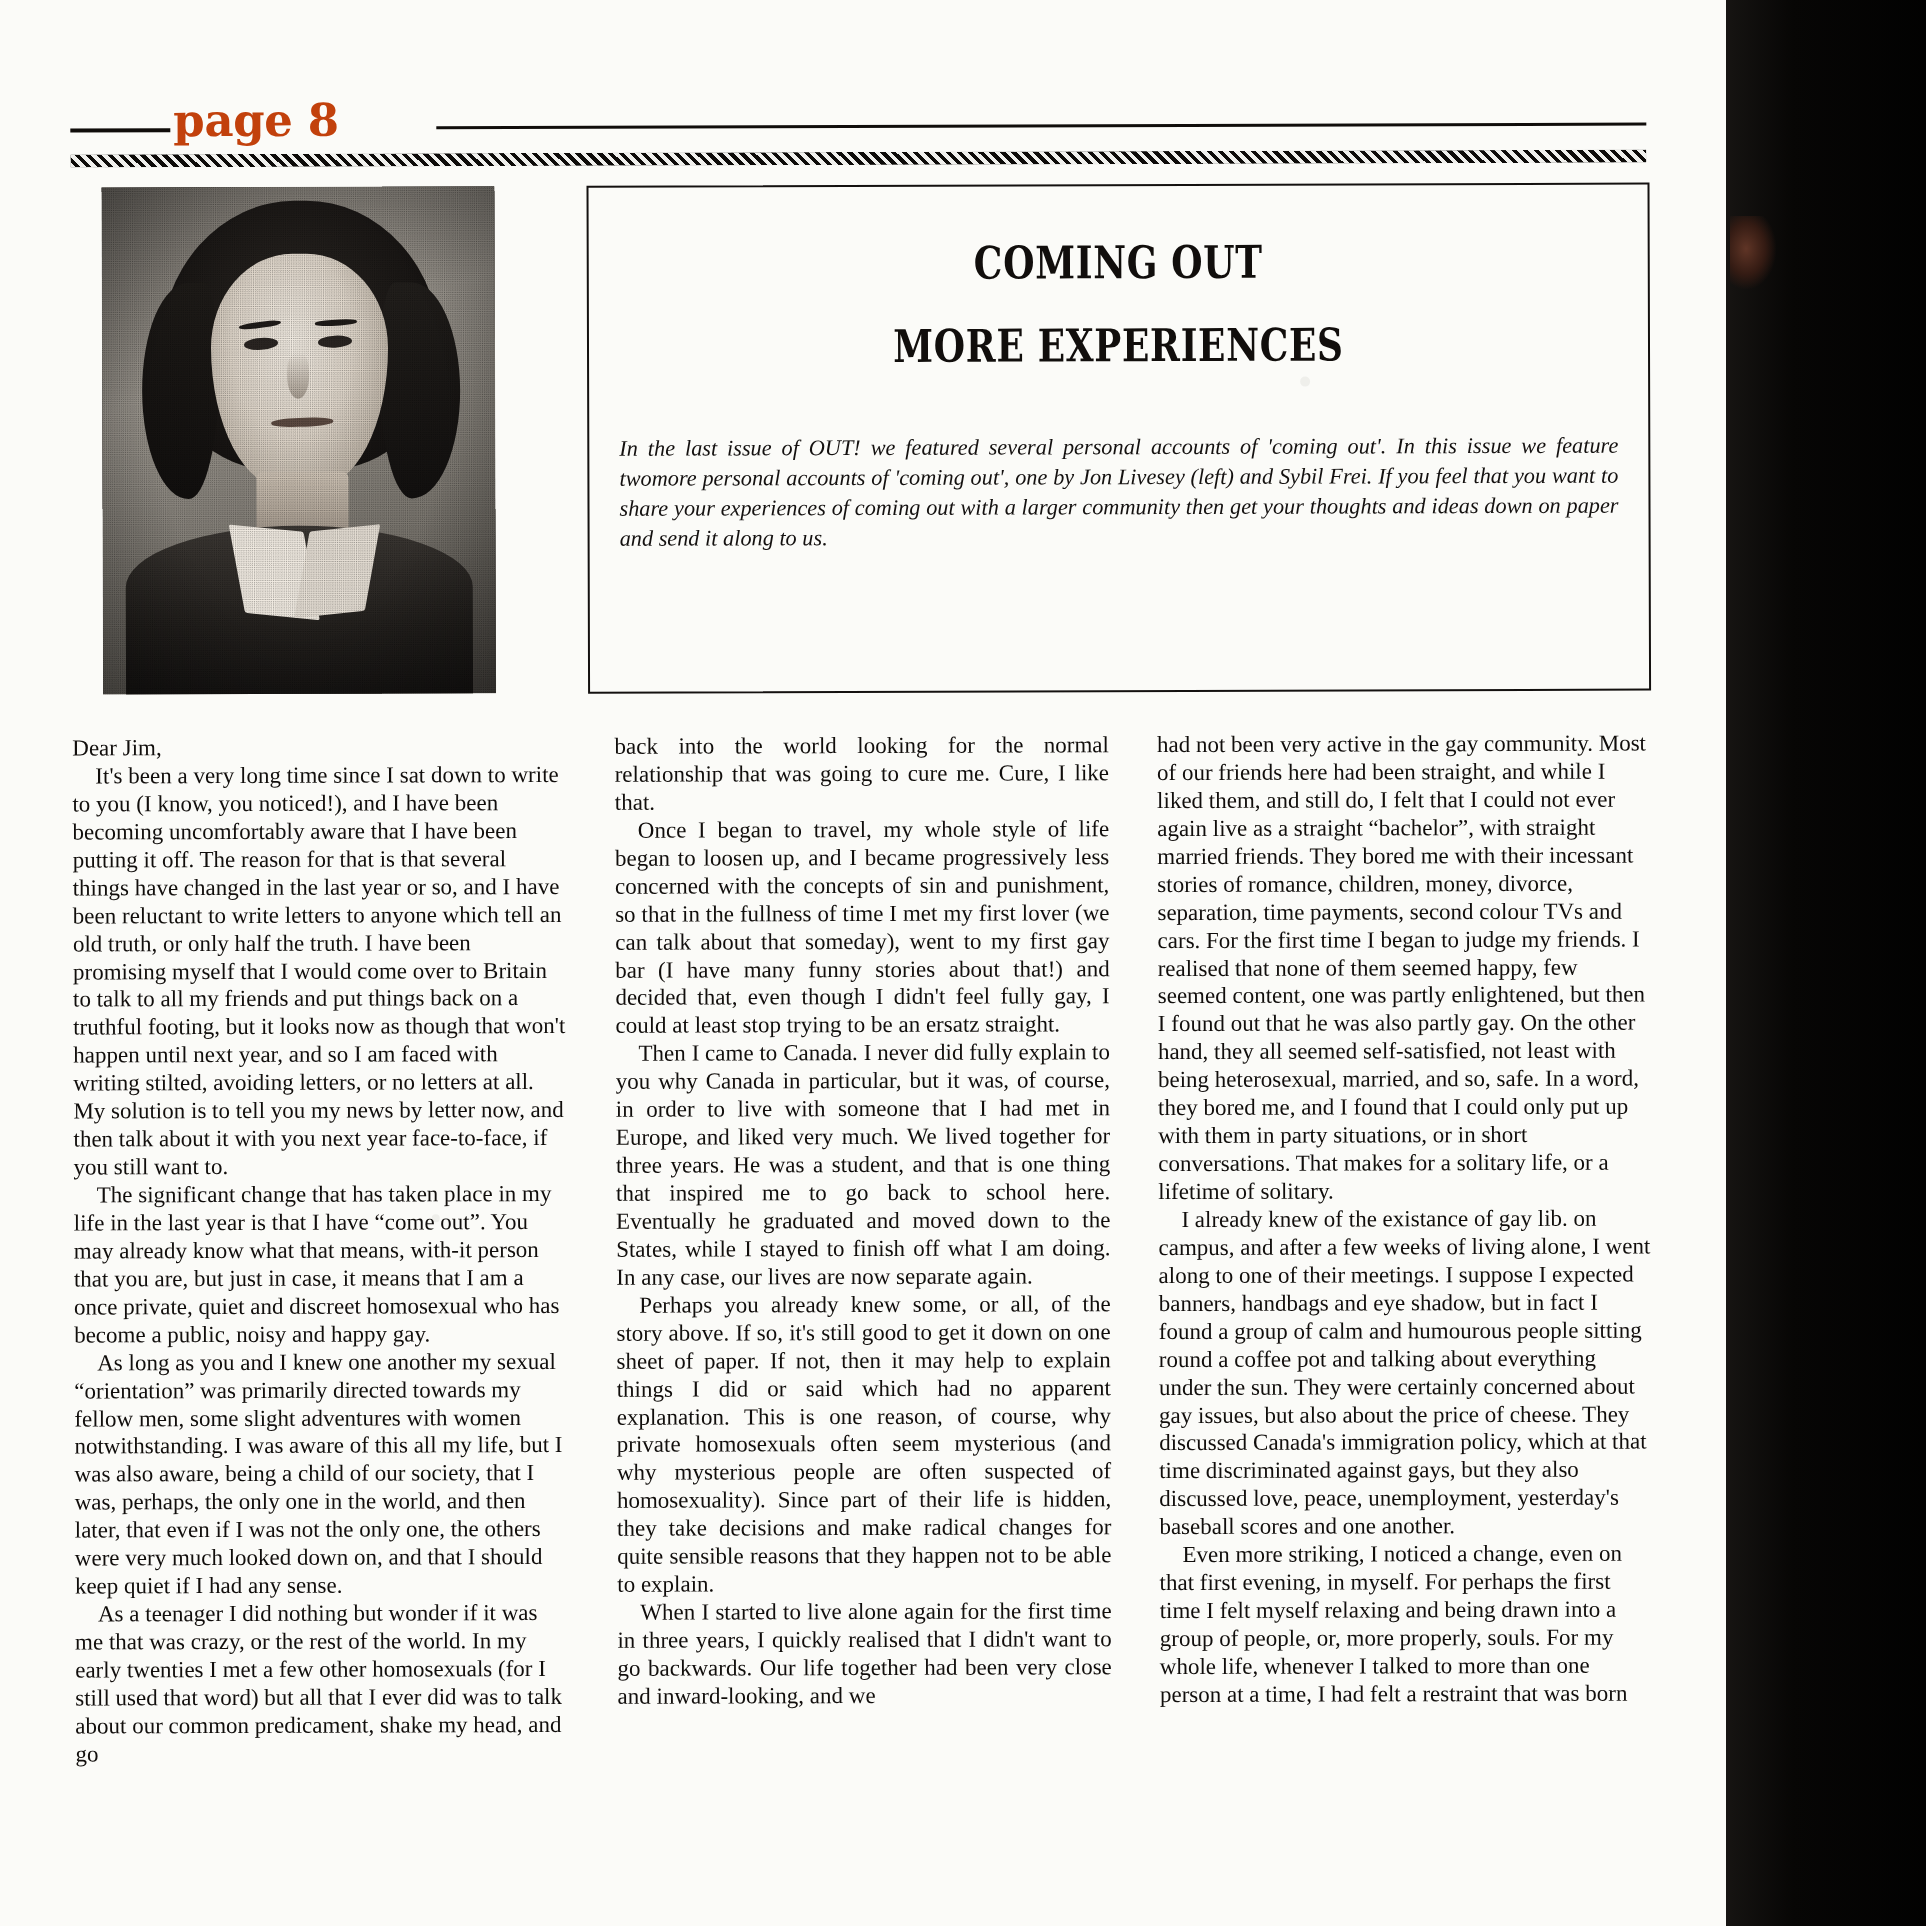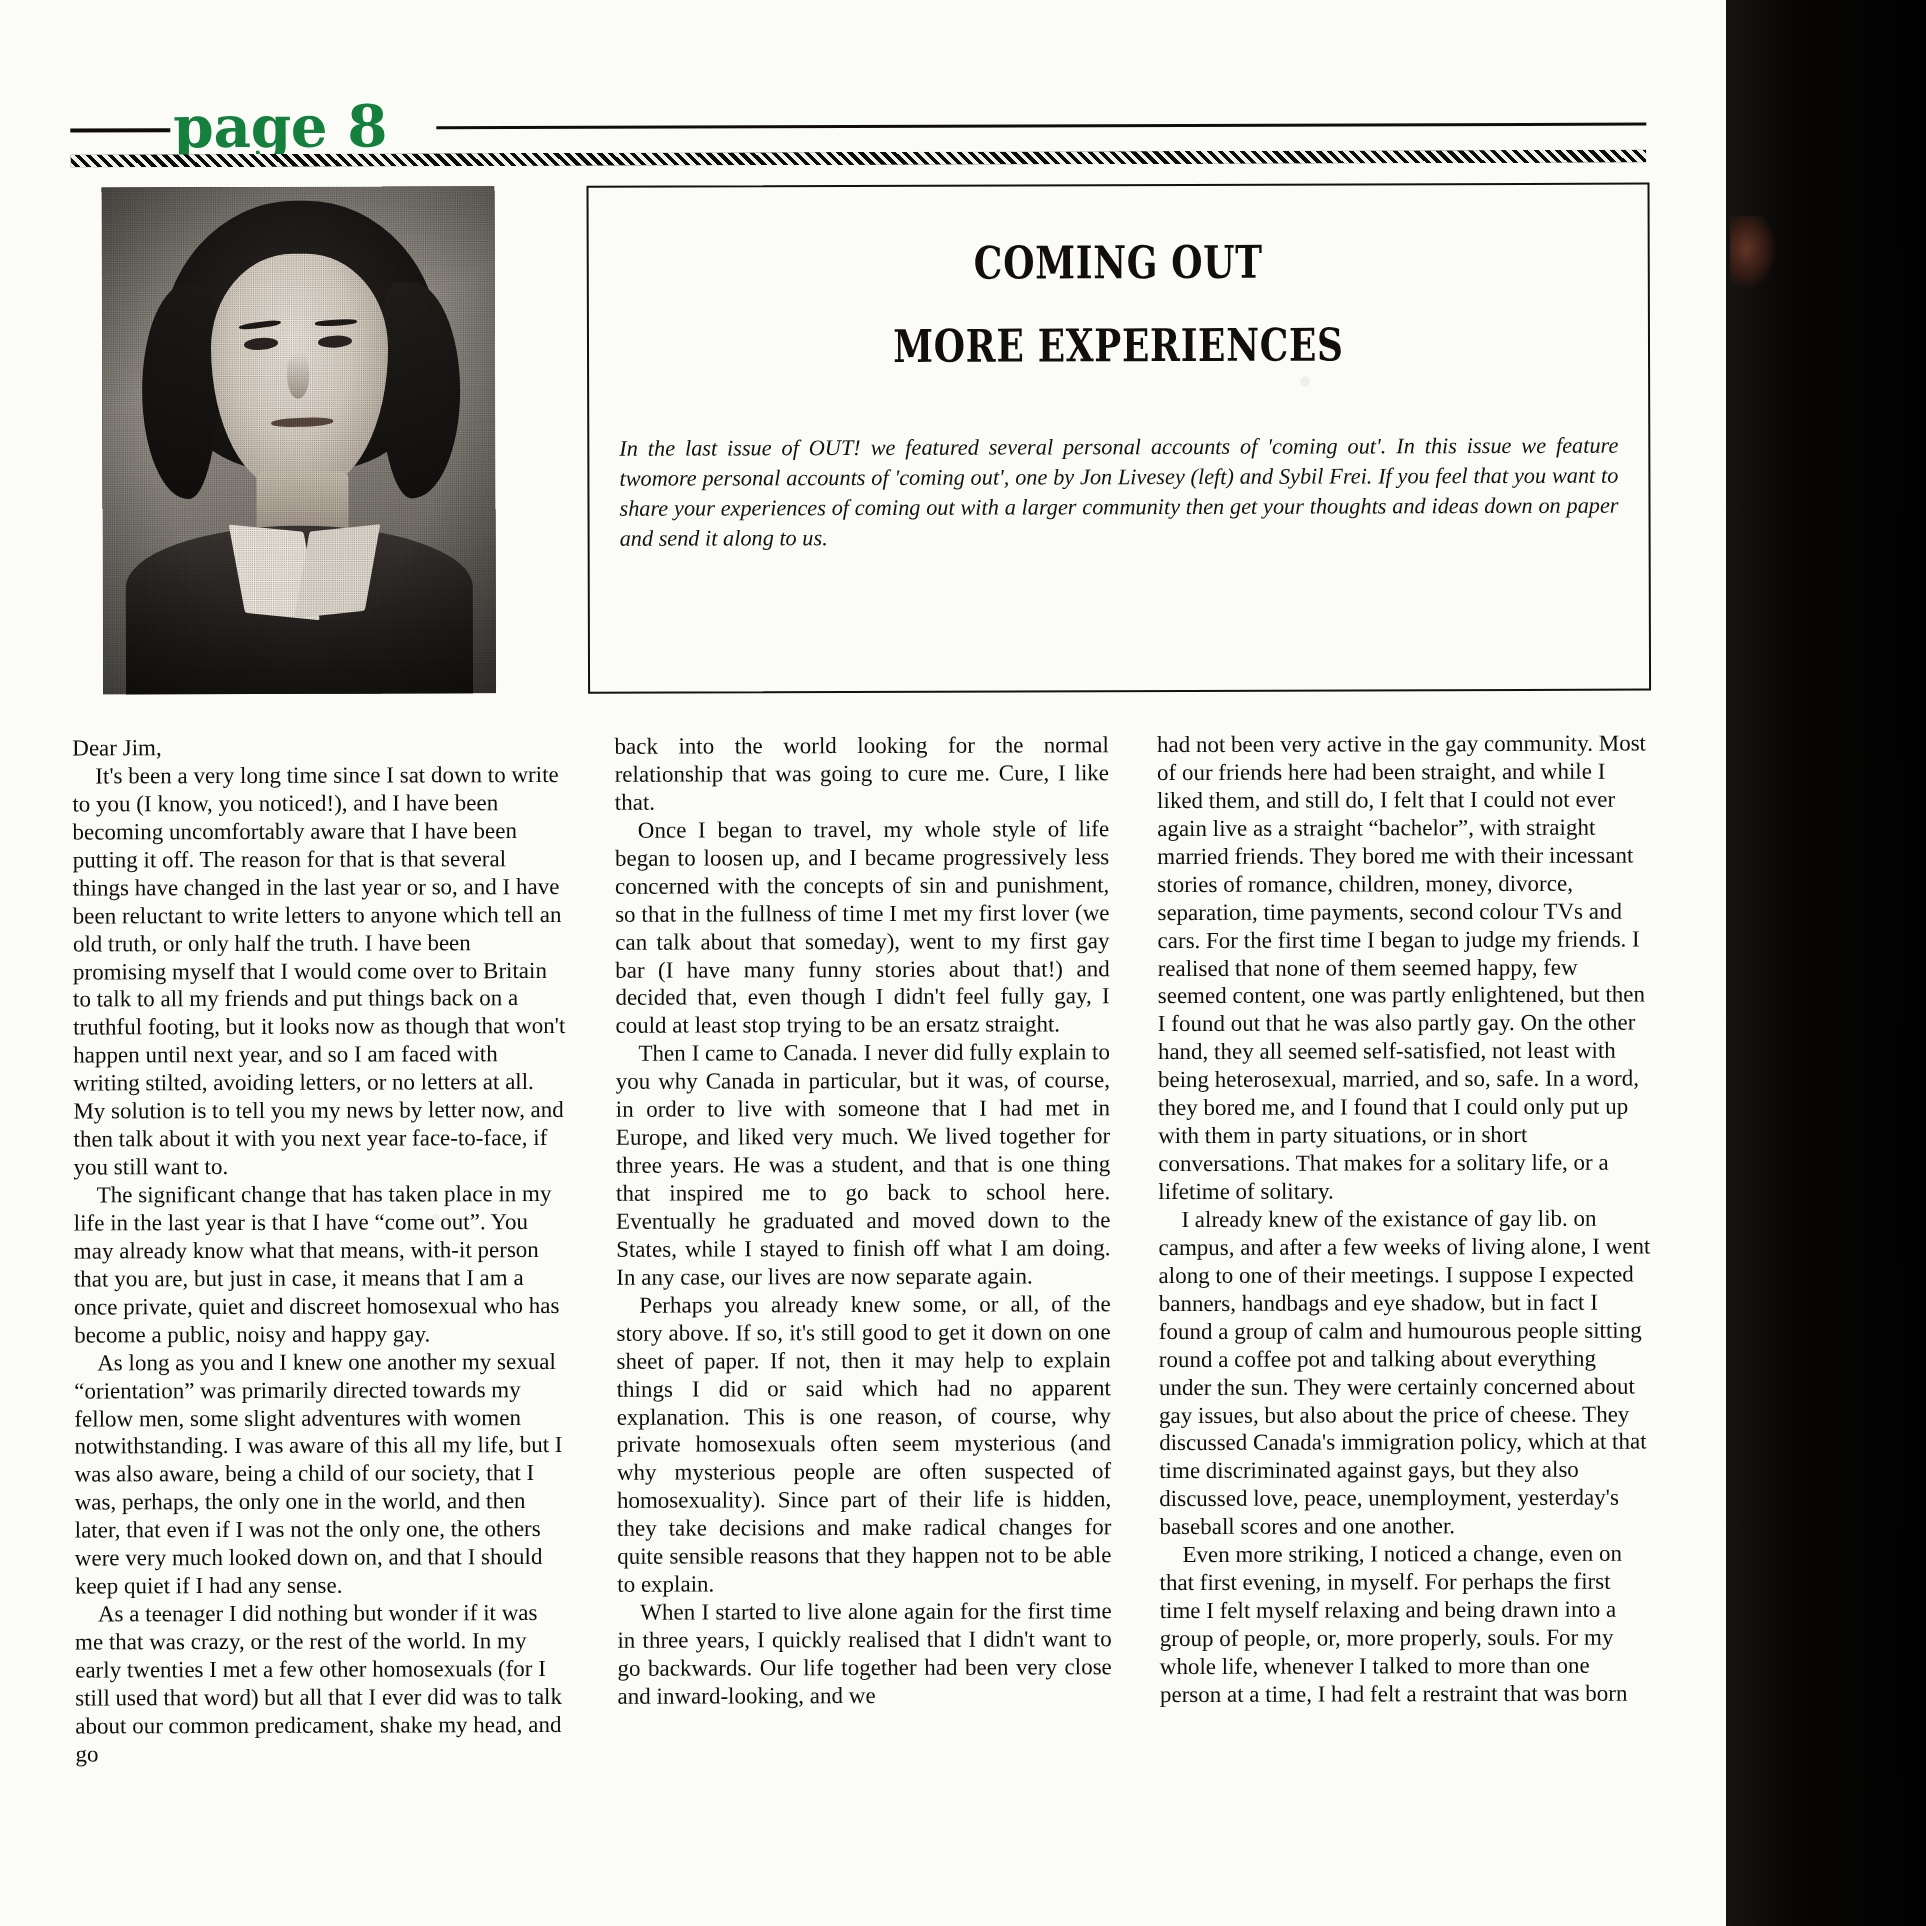--- a/index.html
+++ b/index.html
@@ -32,21 +32,21 @@
   }
 
   
   #hdr{position:absolute;left:73px;top:96px;width:1576px;height:46px;}
   .hdr-rule{position:absolute;top:30px;height:4.2px;background:#100d0b;}
   #hdr-rule-left{left:0;width:100px;}
   #hdr-rule-right{left:366px;width:1210px;height:3.5px;top:28.5px;}
   #page-label{
     position:absolute;left:103px;top:0;
     font-family:"DejaVu Serif", serif;
-    font-weight:700;font-size:58px;letter-spacing:-0.4px;color:#15803d;
+    font-weight:700;font-size:45px;letter-spacing:-0.4px;color:#c2410c;
     line-height:1;white-space:nowrap;
   }
 
   
   #zigzag{
     position:absolute;left:73px;top:152px;width:1576px;height:13px;
     background:#0d0b09;
     -webkit-mask-image:
        repeating-linear-gradient(135deg,#000 0 4.2px,transparent 4.2px 8.5px),
        linear-gradient(#000,#000);

